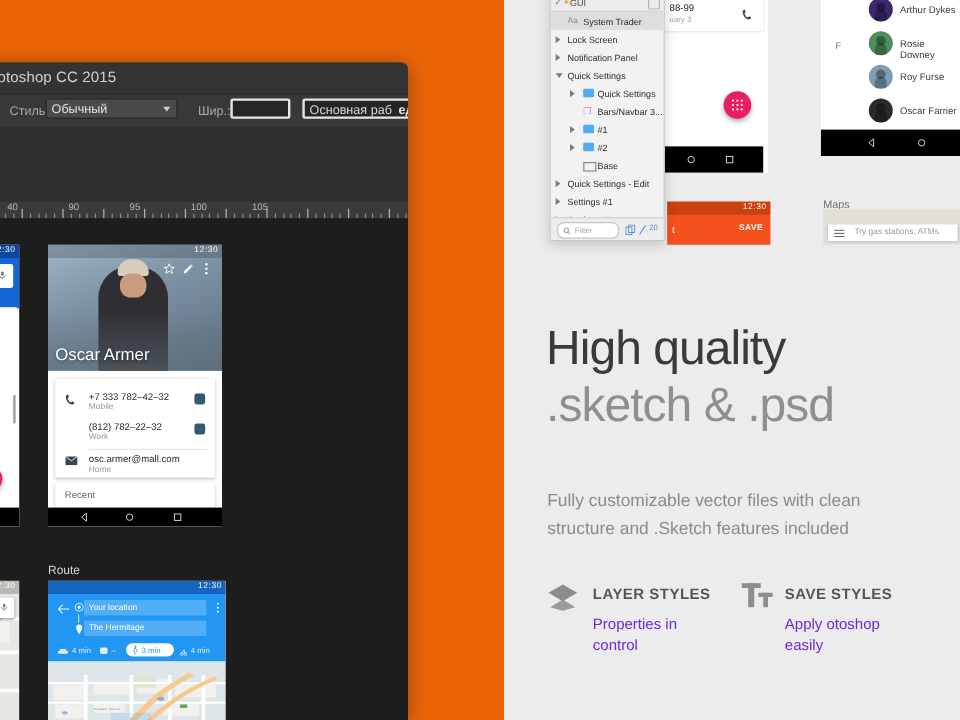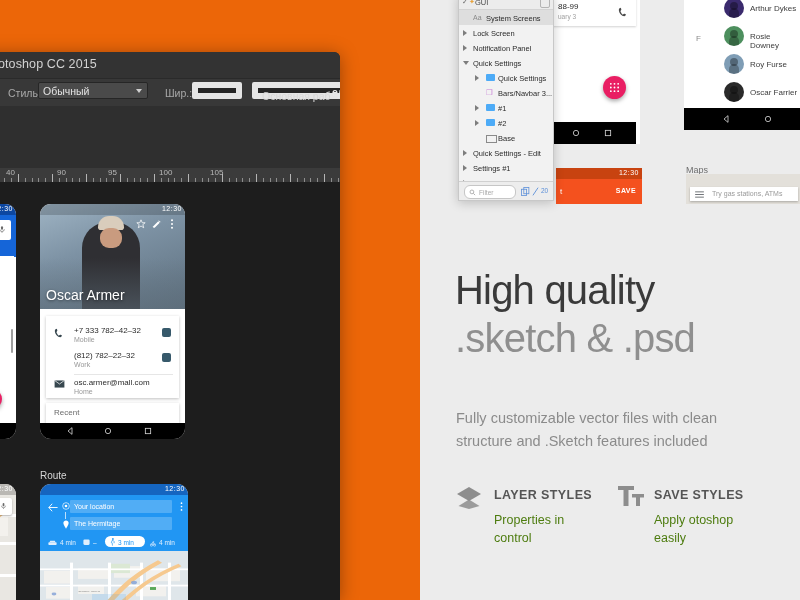--- a/index.html
+++ b/index.html
@@ -12,36 +12,36 @@
   
   #orange-bg{left:0;top:0;width:450px;height:600px;background:#ec6608;}
   #grey-bg{left:420px;top:0;width:380px;height:600px;background:#ececec;}
   
   #ps-window{left:-120px;top:52px;width:460px;height:548px;background:#2f2f2f;border-radius:6px 6px 0 0;
              box-shadow:0 2px 18px rgba(0,0,0,.35);overflow:hidden;}
   #ps-titlebar{left:0;top:0;width:460px;height:26px;background:#333;}
   #ps-title{left:118px;top:5px;color:#d2d2d2;font-size:12.5px;letter-spacing:.1px;}
   #ps-optionsbar{left:0;top:26px;width:460px;height:28px;background:#383838;border-top:1px solid #2a2a2a;border-bottom:1px solid #262626;}
   .ps-lbl{color:#a9a9a9;font-size:10.5px;top:8px;}
-  .ps-field{top:3px;height:17px;background:#252525;border:6px solid #e5e5e5;border-radius:2px;color:#d9d9d9;font-size:10.5px;
+  .ps-field{top:3px;height:17px;background:#252525;border:2px solid #e5e5e5;border-radius:2px;color:#d9d9d9;font-size:10.5px;
             line-height:17px;padding:0 4px;box-sizing:border-box;}
   .ps-select{top:3px;height:17px;background:#4a4a4a;border:1px solid #262626;border-radius:2px;color:#e3e3e3;font-size:10.5px;
              line-height:17px;padding:0 4px;box-sizing:border-box;}
   .ps-caret{position:absolute;right:5px;top:6px;width:0;height:0;border-left:3.5px solid transparent;border-right:3.5px solid transparent;border-top:4px solid #cfcfcf;}
   #ps-toolgap{left:0;top:54px;width:460px;height:60px;background:#2f2f2f;}
   
   #ps-ruler{left:0;top:116px;width:460px;height:14px;background:#3b3b3b;border-bottom:1px solid #222;overflow:hidden;}
   .tick{position:absolute;bottom:0;width:1px;background:#8d8d8d;}
   .tick.major{height:8px;background:#b4b4b4;}
   .tick.minor{height:4px;}
   .rul-num{position:absolute;top:0px;color:#b8b8b8;font-size:8px;}
   
   #ps-canvas{left:0;top:130px;width:460px;height:418px;background:#1d1d1d;overflow:hidden;}
   .art-label{color:#d6d6d6;font-size:10px;position:absolute;}
-  .phone{position:absolute;background:#fff;overflow:hidden;border-radius:11px;}
+  .phone{position:absolute;background:#fff;overflow:hidden;}
   .statusbar{position:absolute;left:0;top:0;width:100%;height:11px;}
   .sb-icons{position:absolute;right:3px;top:1px;color:#fff;font-size:7px;letter-spacing:.5px;}
   .navbar{position:absolute;left:0;bottom:0;width:100%;height:16px;background:#000;}
   .nav-ic{position:absolute;top:4px;width:8px;height:8px;}
   
   .c-appbar{position:absolute;left:0;top:11px;width:100%;height:42px;background:#1565d8;}
   .c-search{position:absolute;left:5px;top:16px;right:5px;height:20px;background:#fff;border-radius:2px;}
   .c-tabs{position:absolute;left:0;top:40px;width:100%;height:14px;}
   .c-tab{position:absolute;top:2px;color:#cfe0fb;font-size:8px;text-align:center;}
   .c-tab.active{color:#fff;}
@@ -77,21 +77,21 @@
   #lay-filter{position:absolute;left:5px;top:3px;width:50px;height:12px;background:#fff;border:1px solid #c6c6c6;border-radius:6px;}
   #lay-filter-t{position:absolute;left:14px;top:2.5px;color:#a8a8a8;font-size:6.5px;}
   
   .frag{position:absolute;background:#fff;overflow:hidden;}
   
   #mk-h1{left:455px;top:268px;color:#3a3a3a;font-size:40px;letter-spacing:-.8px;}
   #mk-h2{left:455px;top:316px;color:#8f8f8f;font-size:40px;letter-spacing:-.8px;}
   #mk-p1{left:456px;top:410px;color:#8b8b8b;font-size:14.5px;}
   #mk-p2{left:456px;top:433px;color:#8b8b8b;font-size:14.5px;}
   .feat-t{position:absolute;color:#555;font-size:12.5px;font-weight:bold;letter-spacing:.4px;}
-  .feat-d{position:absolute;color:#4d7c0f;font-size:12.5px;line-height:16px;}
+  .feat-d{position:absolute;color:#6d28d9;font-size:12.5px;line-height:16px;}
 </style>
 </head>
 <body>
 
 <div class="abs" id="orange-bg"></div>
 <div class="abs" id="grey-bg"></div>
 
 <div class="abs" id="ps-window">
 
   <div class="abs" id="ps-titlebar"></div>
@@ -529,21 +529,21 @@
 <div class="abs" id="layers">
   <div id="lay-head">
     <span class="abs" style="left:3px;top:3px;color:#6b6b6b;font-size:7px;">✓</span>
     <span class="abs" style="left:10px;top:3px;color:#e8a33d;font-size:7px;">✦</span>
     <span id="lay-head-t">GUI</span>
     <span class="abs" style="right:3px;top:2.5px;width:8px;height:8px;border:1px solid #b4b4b4;border-radius:2px;"></span>
   </div>
   <div id="layer-rows">
       <div class="lrow" style="top:15px;background:#dedede;">
         <span class="abs" style="left:14px;top:3.5px;color:#8a8a8a;font-size:7px">Aa</span>
-        <span class="ltxt" style="left:27px">System Screens</span>
+        <span class="ltxt" style="left:27px">System Trader</span>
       </div>
       <div class="lrow" style="top:30px;">
         <span class="tri" style="left:4px"></span>
         <span class="ltxt" style="left:14px">Lock Screen</span>
       </div>
       <div class="lrow" style="top:45px;">
         <span class="tri" style="left:4px"></span>
         <span class="ltxt" style="left:14px">Notification Panel</span>
       </div>
       <div class="lrow" style="top:60px;">

